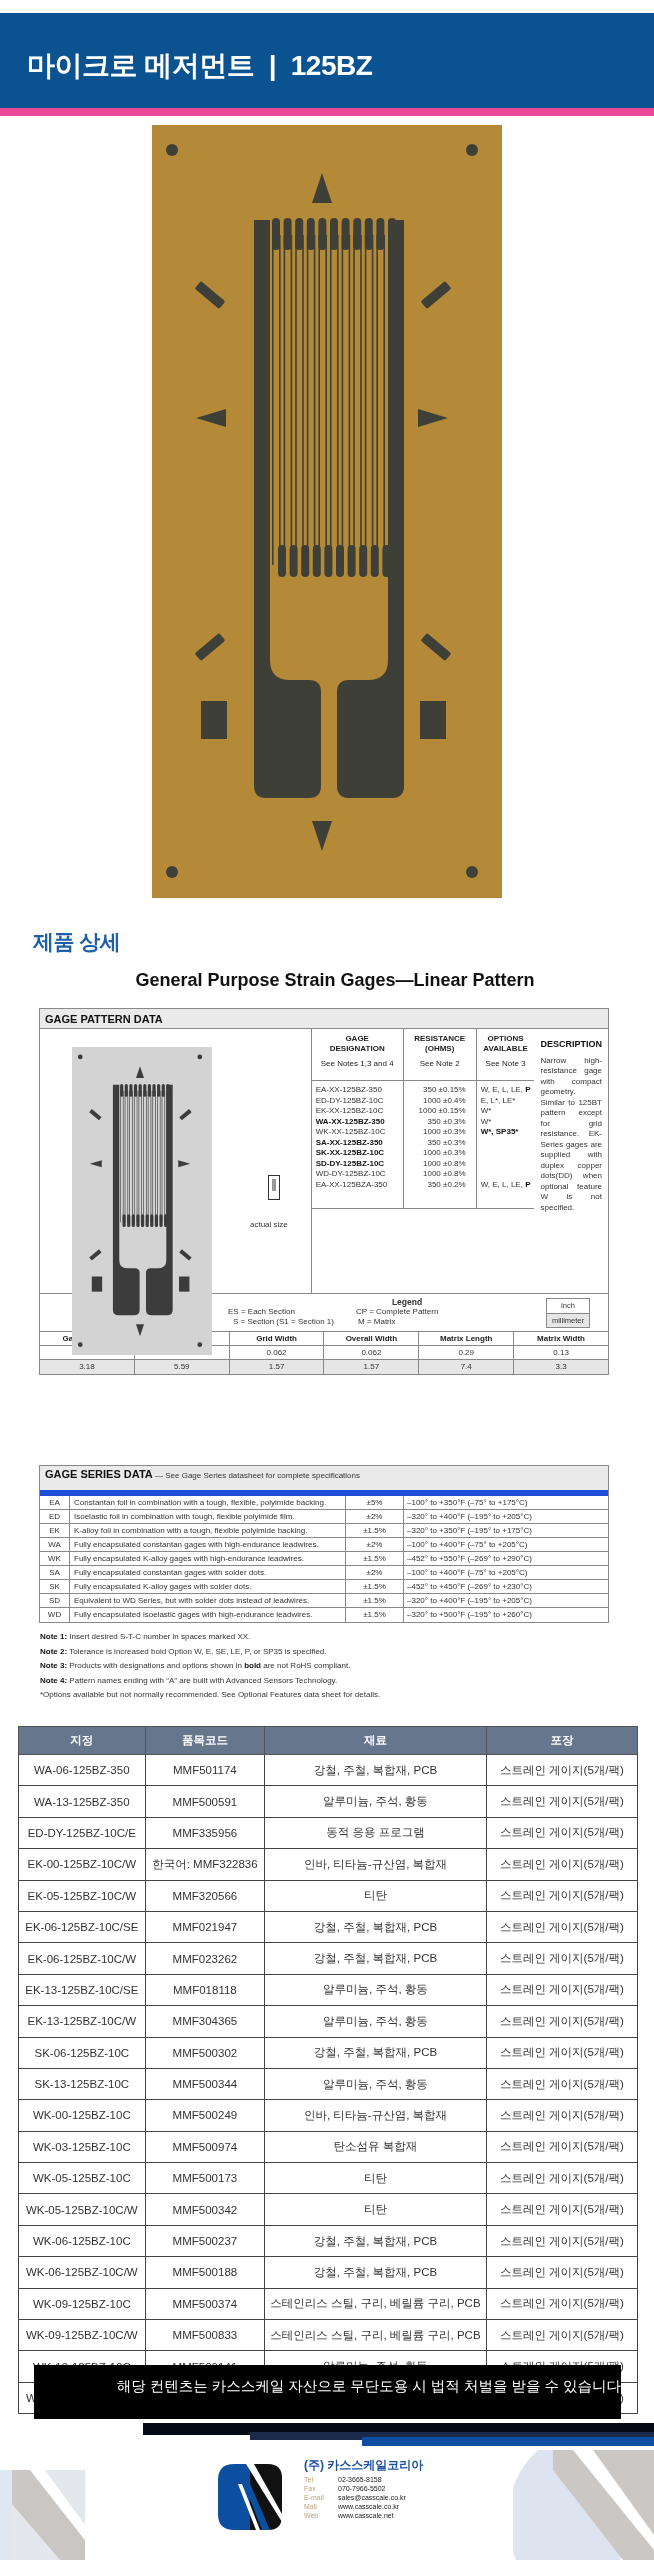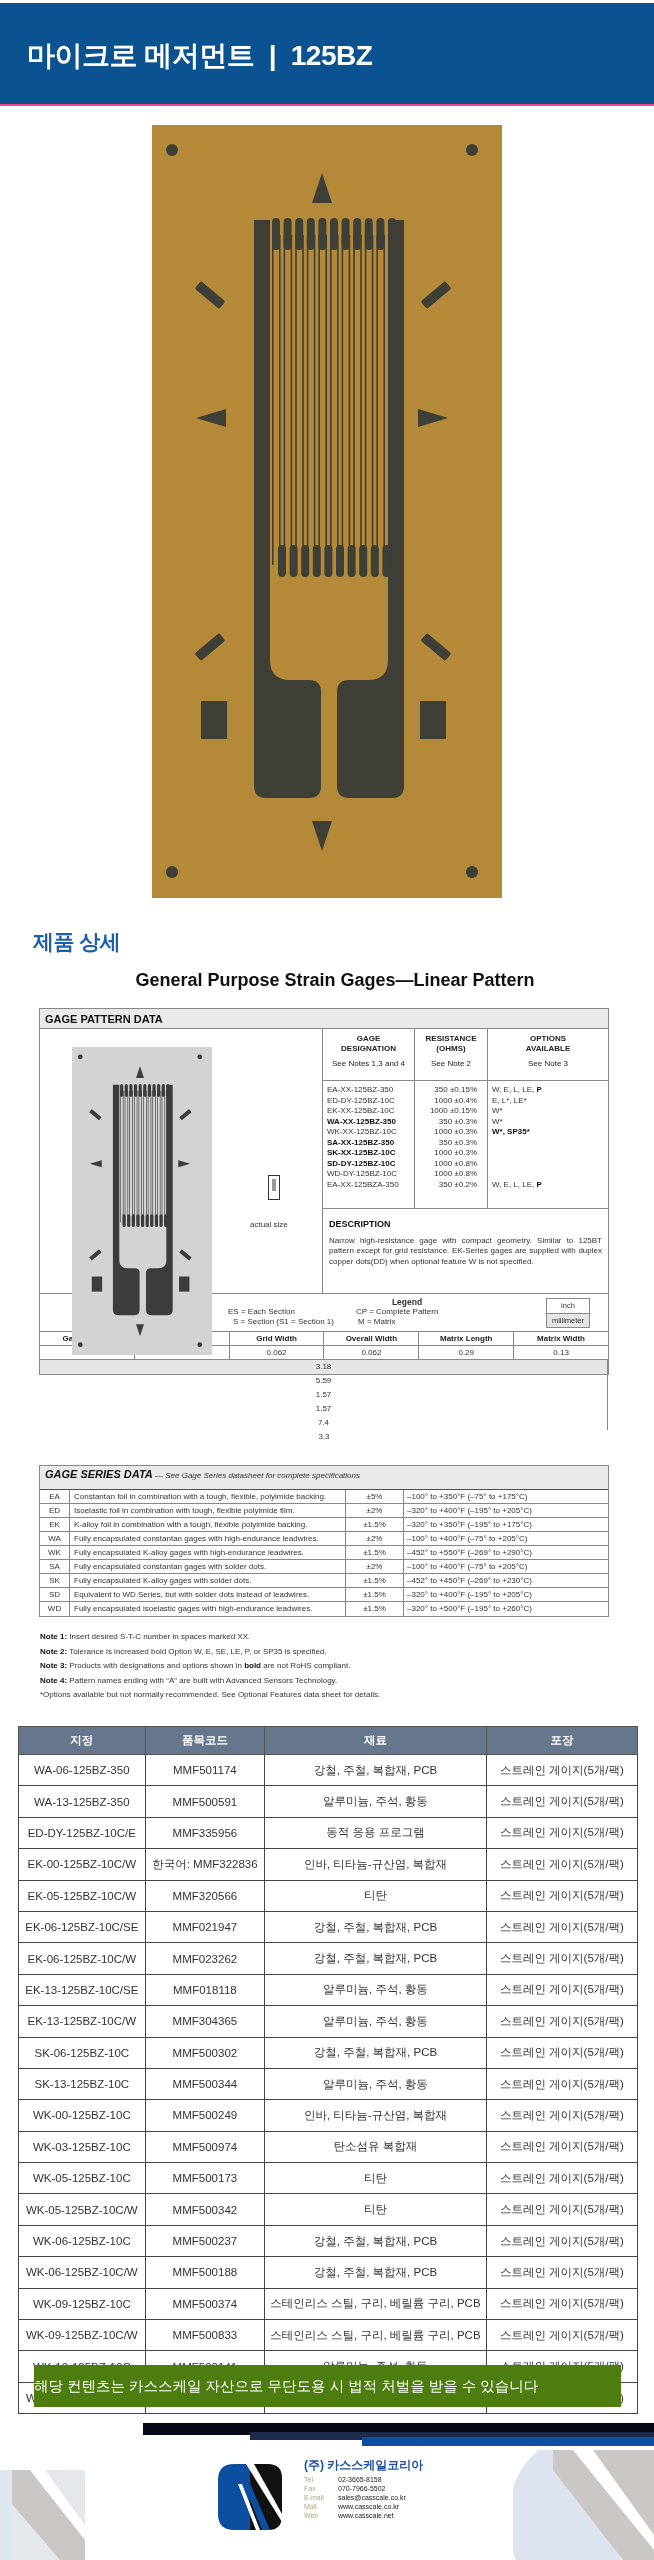--- a/index.html
+++ b/index.html
@@ -1,20 +1,20 @@
 <!DOCTYPE html>
 <html><head>
 <meta charset="utf-8">
 <style>
   * { box-sizing: border-box; margin: 0; padding: 0; }
   html, body { width: 654px; background: #ffffff; }
   body { font-family: "Liberation Sans", "DejaVu Sans", sans-serif; color: #222; position: relative; height: 2560px; overflow: hidden; }
 
   
-  .hdr { position: absolute; left: 0; top: 3px; width: 654px; height: 103px; background: #0b5290; border-bottom: 2px solid #ec4899; }
+  .hdr { position: absolute; left: 0; top: 13px; width: 654px; height: 103px; background: #0b5290; border-bottom: 8px solid #ec4899; }
   .hdr-title { position: absolute; left: 27px; top: 34px; color: #fff; font-size: 28px; font-weight: bold; letter-spacing: -0.5px; }
   .hdr-cat { position: absolute; left: 440px; top: 34px; color: #111; font-size: 29px; letter-spacing: -0.5px; }
 
   
   .hero { position: absolute; left: 152px; top: 125px; width: 350px; height: 773px; background: #b48a38; }
   .hero svg { width: 100%; height: 100%; display: block; }
 
   
   .sec-title { position: absolute; left: 33px; top: 928px; font-size: 21px; color: #1d5fa8; font-weight: bold; letter-spacing: -0.5px; }
 
@@ -22,21 +22,21 @@
   .ds-title { position: absolute; left: 0; width: 654px; top: 970px; text-align: center; font-size: 18px; font-weight: bold; color: #111; padding-left: 16px; }
   .gpd { position: absolute; left: 39px; top: 1008px; width: 570px; border: 1px solid #888; font-size: 8.5px; color: #333; }
   .gpd-head { background: #eaeaea; border-bottom: 1px solid #888; font-weight: bold; font-size: 11px; padding: 4px 5px; height: 20px; color: #111; }
   .gpd-body { display: flex; height: 265px; border-bottom: 1px solid #888; }
   .gpd-img { width: 283px; border-right: 1px solid #888; position: relative; }
   .gpd-img .pattern { position: absolute; left: 32px; top: 18px; width: 140px; height: 308px; background: #d3d3d3; }
   .gpd-img .pattern svg { width: 100%; height: 100%; display: block; }
   .actual { position: absolute; left: 228px; top: 146px; width: 12px; height: 25px; border: 1px solid #333; background: #fff; }
   .actual::after { content: ""; position: absolute; left: 3px; top: 3px; width: 4px; height: 12px; background: #999; }
   .actual-lbl { position: absolute; left: 210px; top: 191px; font-size: 8px; color: #333; }
-  .gpd-right { flex: 1; display: flex; flex-direction: column; }
+  .gpd-right { flex: 1; display: flex; flex-direction: row; }
   .gpd-tbl { display: flex; height: 180px; border-bottom: 1px solid #888; }
   .gcol { border-right: 1px solid #888; display: flex; flex-direction: column; }
   .gcol:last-child { border-right: none; }
   .gcol .ch { height: 52px; border-bottom: 1px solid #888; text-align: center; padding-top: 5px; font-weight: bold; font-size: 8px; line-height: 10px; color: #222; }
   .gcol .ch .sub { font-weight: normal; display: block; margin-top: 5px; font-size: 8px; }
   .gcol .cl { padding: 4px 4px; line-height: 10.5px; font-size: 8px; white-space: nowrap; }
   .c1 { width: 92px; } .c2 { width: 73px; } .c3 { flex: 1; }
   .c2 .cl { text-align: right; padding-right: 10px; }
   .b { font-weight: bold; color: #111; }
   .desc { padding: 10px 6px; font-size: 8px; line-height: 10.5px; text-align: justify; }
@@ -47,47 +47,47 @@
   .legend { flex: 1; position: relative; font-size: 8px; }
   .legend .lt { position: absolute; left: 0; right: 0; top: 3px; text-align: center; font-weight: bold; font-size: 8.5px; }
   .legend .l1 { position: absolute; left: 22px; top: 13px; }
   .legend .l2 { position: absolute; left: 27px; top: 23px; }
   .legend .l3 { position: absolute; left: 150px; top: 13px; }
   .legend .l4 { position: absolute; left: 152px; top: 23px; }
   .unit { position: absolute; right: 18px; top: 4px; width: 44px; border: 1px solid #888; text-align: center; font-size: 7.5px; }
   .unit div { height: 14px; line-height: 14px; }
   .unit div + div { border-top: 1px solid #888; background: #e6e6e6; text-align: center; }
   .dim-row { display: flex; height: 14px; border-bottom: 1px solid #888; }
-  .dim-row:last-child { border-bottom: none; flex-direction: column; }
+  .dim-row:last-child { border-bottom: none; }
   .dim-row.alt { background: #e6e6e6; }
   .dim-row div { flex: 1; text-align: center; line-height: 14px; border-right: 1px solid #888; font-size: 8px; }
   .dim-row div:last-child { border-right: none; }
   .dim-row.hd div { font-weight: bold; color: #222; }
 
   .gsd { position: absolute; left: 39px; top: 1465px; width: 570px; border: 1px solid #888; font-size: 8px; color: #333; }
-  .gsd-head { background: #eaeaea; border-bottom: 1px solid #1d4ed8; padding: 2px 5px; height: 24px; font-size: 8px; font-style: italic; }
+  .gsd-head { background: #eaeaea; border-bottom: 6px solid #1d4ed8; padding: 2px 5px; height: 30px; font-size: 8px; }
   .gsd-head b { font-size: 11px; color: #111; }
   .gsd-row { display: flex; height: 14px; border-bottom: 1px solid #888; }
   .gsd-row:last-child { border-bottom: none; }
   .gsd-row div { line-height: 14px; border-right: 1px solid #888; white-space: nowrap; overflow: hidden; }
   .gsd-row div:last-child { border-right: none; }
   .gsd-row.hd div { font-weight: bold; text-align: center !important; color: #222; }
   .s1 { width: 30px; text-align: center; } .s2 { width: 276px; padding-left: 4px; } .s3 { width: 58px; text-align: center; } .s4 { flex: 1; padding-left: 3px; }
 
   .notes { position: absolute; left: 40px; top: 1630px; font-size: 8px; color: #333; line-height: 14.5px; }
   .notes b { color: #111; }
 
   
   .prod { position: absolute; left: 18px; top: 1726px; width: 620px; border-collapse: collapse; font-size: 11.5px; color: #333; }
   .prod th { background: #66778d; color: #fff; font-weight: bold; height: 28px; border: 1px solid #555; font-size: 11.5px; }
   .prod td { height: 31.4px; border: 1px solid #444; text-align: center; }
   .w1 { width: 108px; } .w2 { width: 102px; } .w3 { width: 189px; } .w4 { width: 129px; }
 
   
-  .notice { position: absolute; left: 34px; top: 2365px; width: 587px; height: 42px; background: #4d7c0f; color: #fff; text-align: left; line-height: 42px; font-size: 14.5px; }
+  .notice { position: absolute; left: 34px; top: 2365px; width: 587px; height: 54px; background: #000000; color: #fff; text-align: right; line-height: 42px; font-size: 14.5px; }
 
   
   .bar1 { position: absolute; left: 143px; top: 2423px; width: 511px; height: 12px; background: #050a16; }
   .bar2 { position: absolute; left: 250px; top: 2432px; width: 404px; height: 8px; background: #1c2b4c; }
   .bar3 { position: absolute; left: 362px; top: 2437px; width: 292px; height: 9px; background: #0c4ea0; }
   .deco-l { position: absolute; left: 0; top: 2470px; width: 85px; height: 90px; }
   .deco-r { position: absolute; left: 513px; top: 2450px; width: 141px; height: 110px; }
   .logo { position: absolute; left: 218px; top: 2464px; width: 64px; height: 66px; }
   .company { position: absolute; left: 304px; top: 2457px; font-size: 12px; font-weight: bold; color: #1c52a0; }
   .contacts { position: absolute; left: 304px; top: 2475px; font-size: 7px; line-height: 9px; }

